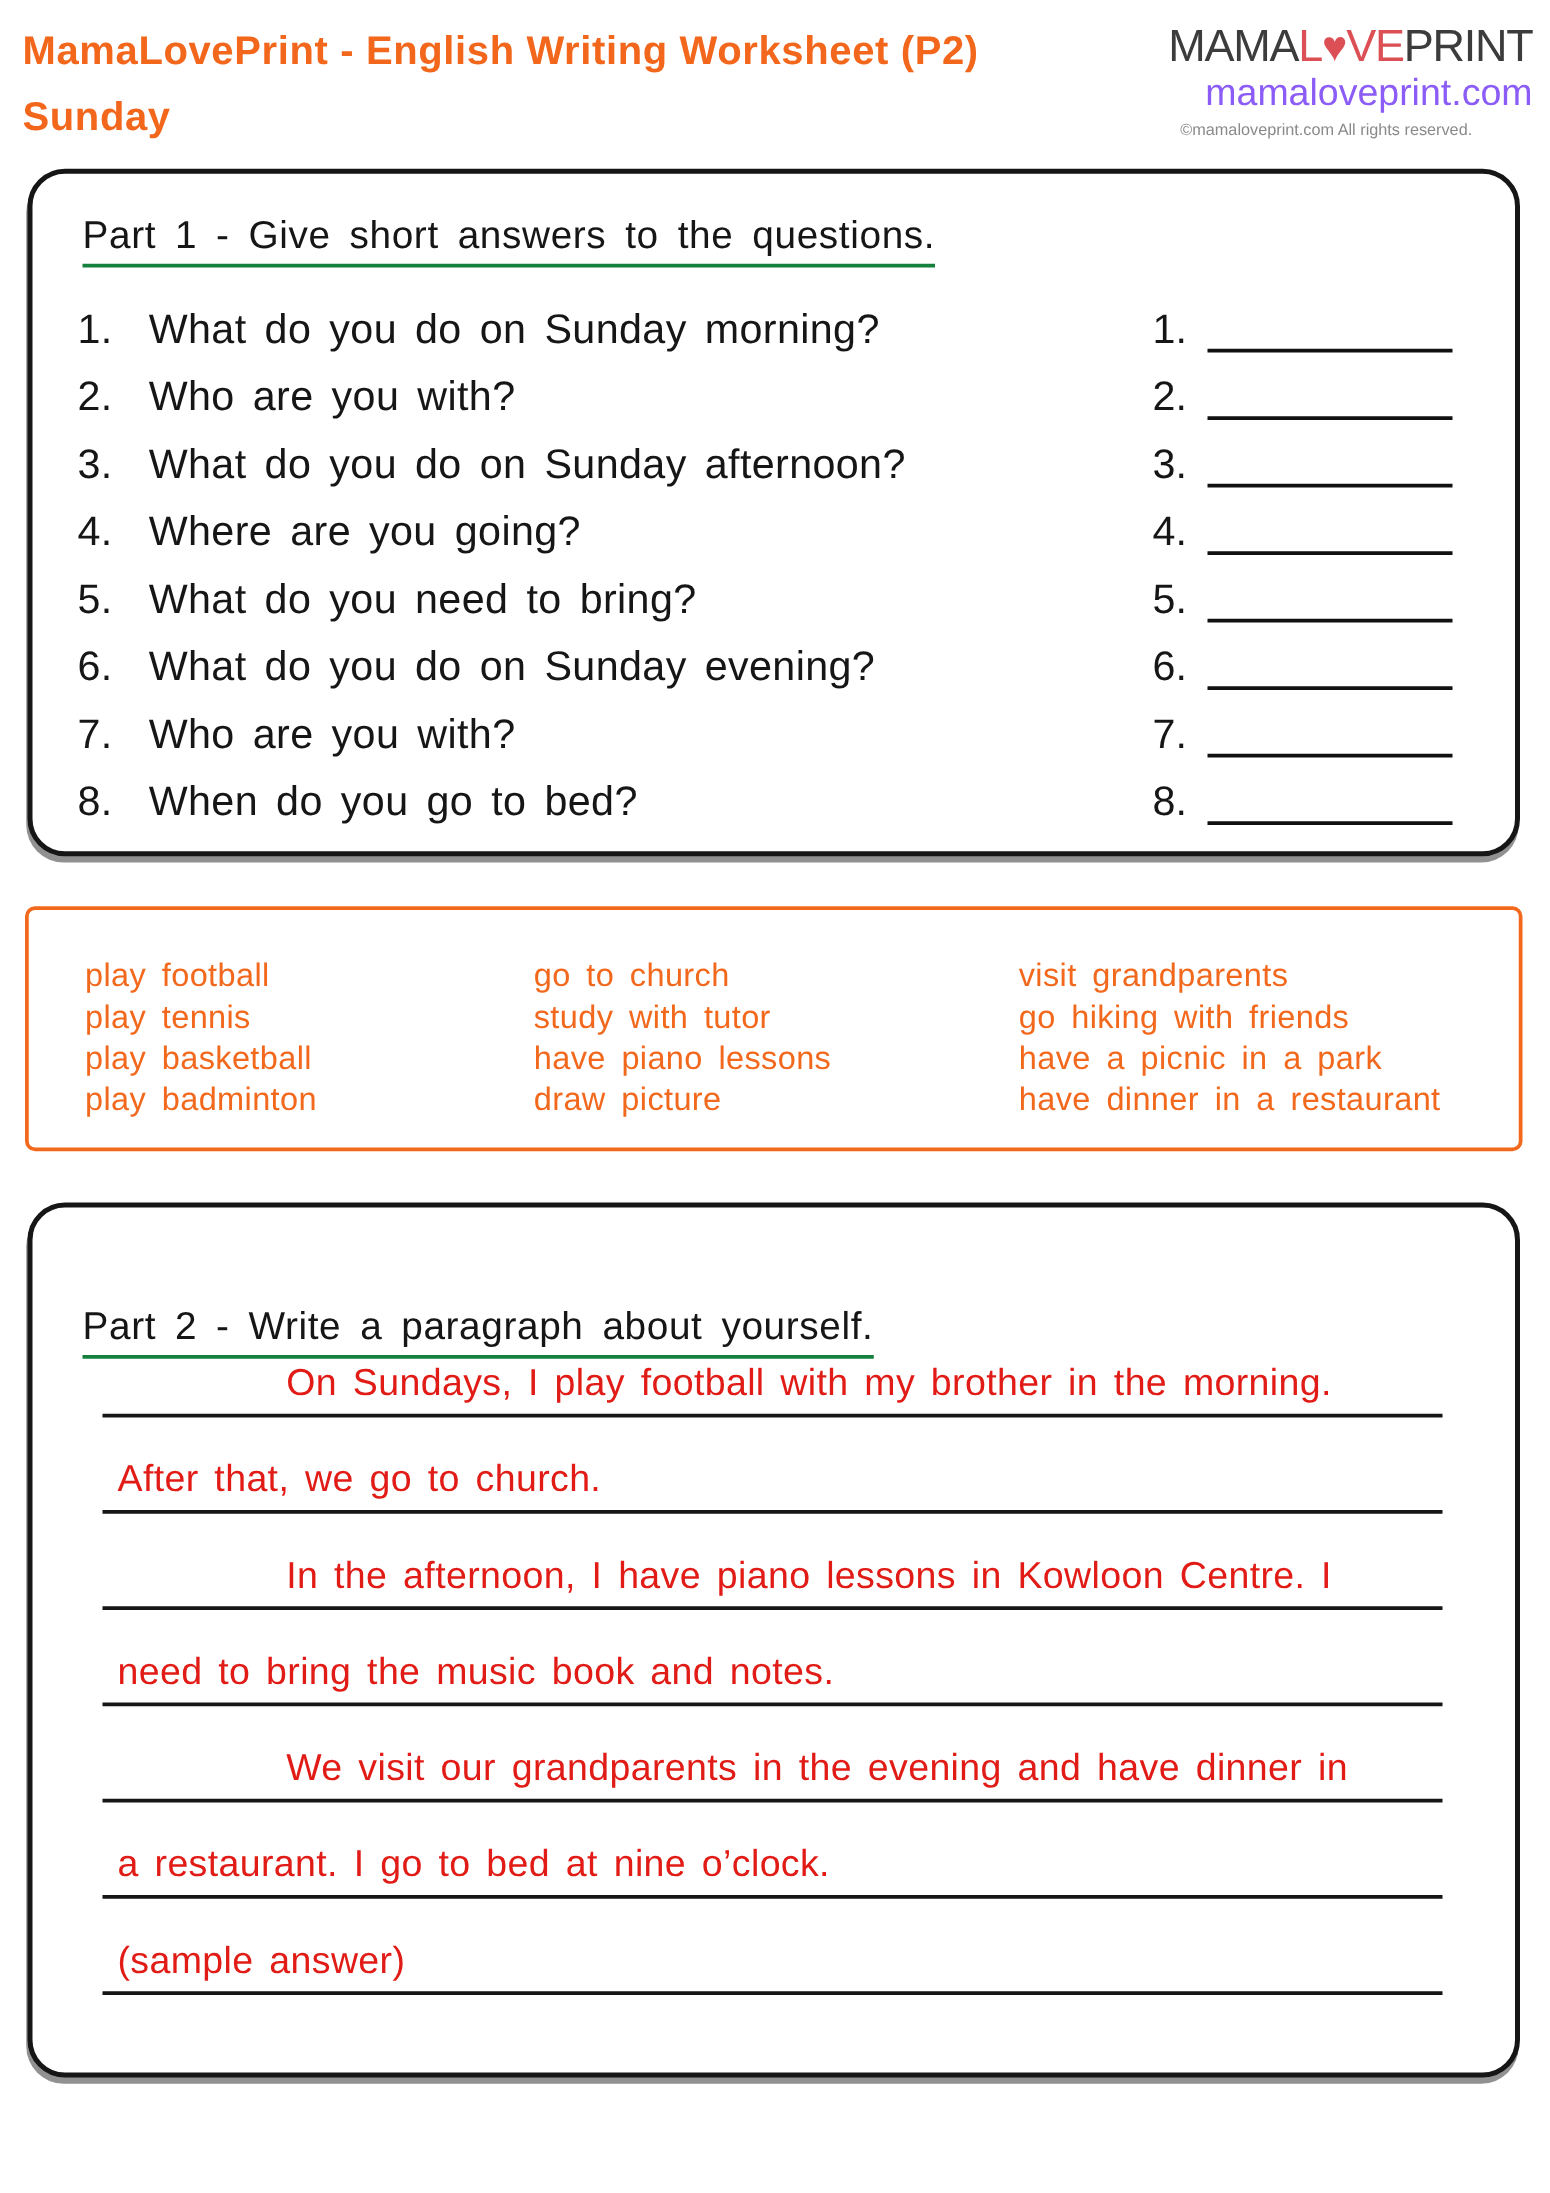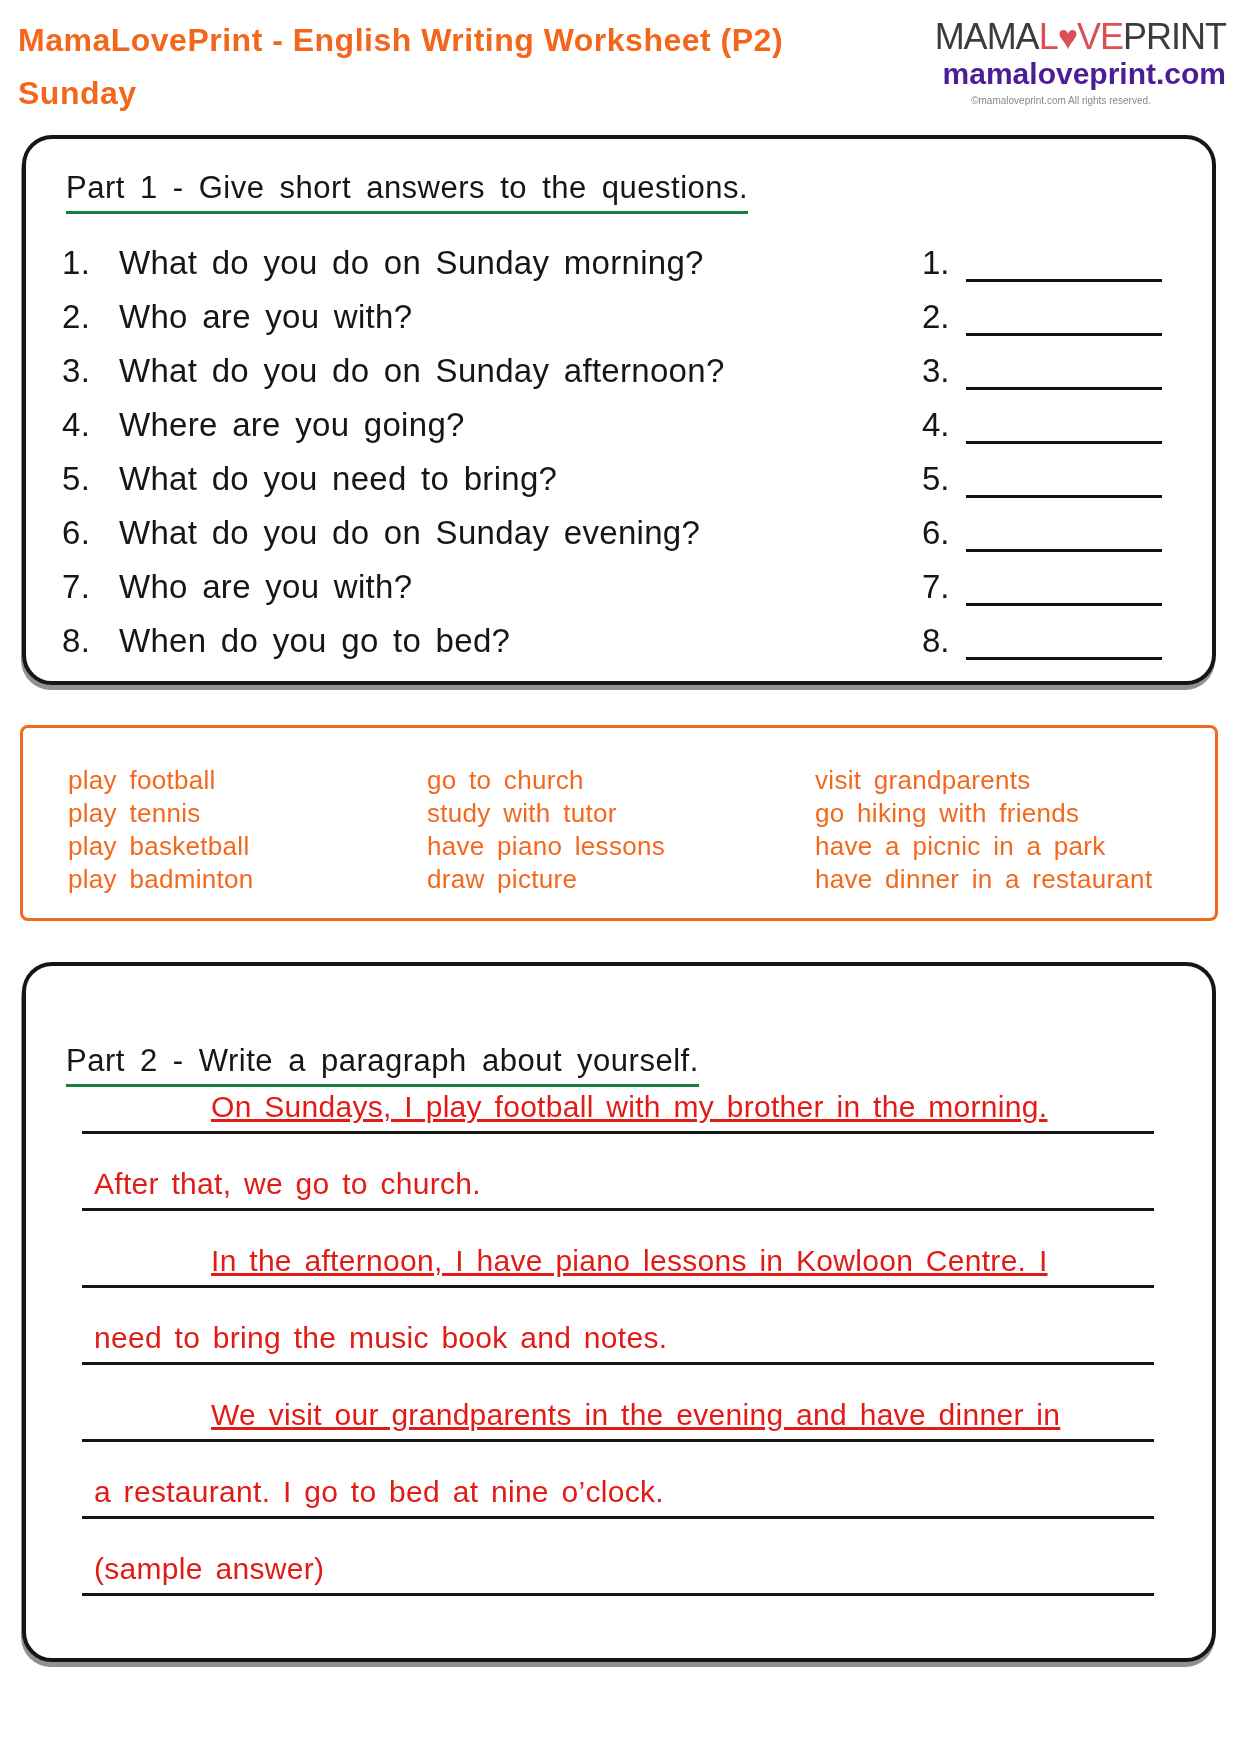--- a/index.html
+++ b/index.html
@@ -14,22 +14,22 @@
   
   .hdr-title {
     position:absolute; left:18px; top:14px;
     font-size:32px; font-weight:bold; color:#F2671C;
     line-height:53px; letter-spacing:0.5px;
   }
   .logo-block { position:absolute; right:14px; top:16px; width:330px; text-align:right; }
   .logo-word { font-size:36px; letter-spacing:-1px; color:#3C3C3C; line-height:42px; white-space:nowrap; }
   .logo-word .red { color:#DC4F55; }
   .logo-word .heart { font-size:0.95em; }
-  .logo-domain { font-size:30px; color:#4c1d95; line-height:32px; letter-spacing:0px;font-weight:bold; }
-  .logo-copy { font-size:10px; color:#8A8A8A; margin-top:5px; text-align:center; }
+  .logo-domain { font-size:30px; color:#8b5cf6; line-height:32px; letter-spacing:0px; }
+  .logo-copy { font-size:13px; color:#8A8A8A; margin-top:5px; text-align:center; }
 
   
   .box {
     position:absolute; left:22px; width:1194px; background:#fff;
     border:4px solid #161616; border-radius:30px;
     box-shadow:-1px 5px 0 rgba(55,55,55,0.55);
   }
   .part1-box { top:135px; height:550px; }
   .part2-box { top:962px; height:700px; }
 
@@ -63,21 +63,21 @@
   
   .w-line {
     position:absolute; left:56px; width:1072px; height:54px;
     top:calc(114px + var(--i)*77px);
     border-bottom:3px solid #161616;
   }
   .w-text {
     position:absolute; bottom:7px; left:12px;
     font-size:30px; color:#E11B15; letter-spacing:0.3px; word-spacing:4px; white-space:nowrap;
   }
-  .w-text.indent { left:129px;text-decoration:underline; }
+  .w-text.indent { left:147px; }
 </style>
 </head>
 <body>
 
 <div class="page">
 
   <div class="hdr-title">
     <div>MamaLovePrint - English Writing Worksheet (P2)</div>
     <div>Sunday</div>
   </div>

